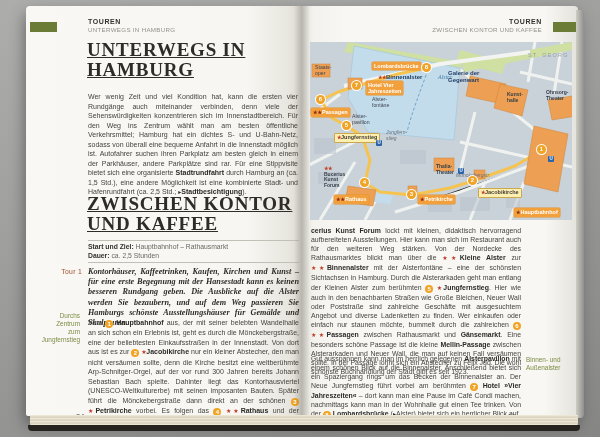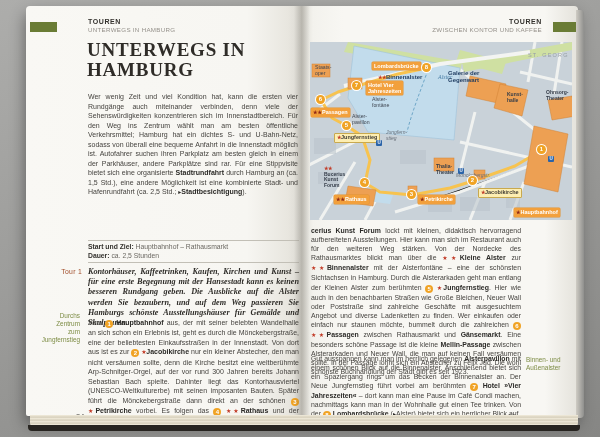--- a/index.html
+++ b/index.html
@@ -17,21 +17,21 @@
   #stack{position:absolute;left:4px;top:409px;width:548px;height:11px;border-radius:0 0 3px 3px;
          background:repeating-linear-gradient(to bottom,#ece6d5 0px,#ece6d5 1px,#d3ccb8 2px,#e4ddca 3px);}
   #cover-edge{position:absolute;left:2px;top:419px;width:552px;height:6px;background:#272420;border-radius:0 0 4px 4px;}
   #page-curl{position:absolute;left:550px;top:4px;width:8px;height:408px;
          background:linear-gradient(to right,#cfccc4,#8f8f8d);border-radius:0 4px 4px 0;}
 
   .tab{position:absolute;width:27px;height:10px;}
   .kicker{font-size:7px;font-weight:bold;color:#34322e;letter-spacing:.6px;}
   .kicker-sub{font-size:6.2px;color:#94908a;letter-spacing:.3px;margin-top:1px;}
   .serif-title{font-family:"Liberation Serif",serif;font-weight:bold;font-size:19px;line-height:20px;
-               letter-spacing:.8px;color:#2f2c28;}
+               letter-spacing:.8px;color:#2f2c28;text-decoration:underline;}
   .body-txt{font-size:7px;line-height:9.5px;text-align:justify;color:#45433f;}
   .body-txt b{color:#2b2a27;}
   .m{display:inline-block;width:8px;height:8px;border-radius:50%;background:#f0a325;color:#fff;
      font-weight:bold;font-size:6px;line-height:8px;text-align:center;vertical-align:-1px;}
   .st{color:#c23b27;font-size:6px;letter-spacing:-.5px;font-style:normal;}
   .arr{font-size:6px;color:#2b2a27;}
   .rule{position:absolute;height:1px;background:#c2bfb6;width:211px;left:62px;}
   .info-line{font-size:6.8px;color:#6b6862;line-height:8.5px;}
   .info-line b{color:#33312d;}
   .tour-label{position:absolute;left:6px;width:50px;text-align:right;font-size:6.8px;
@@ -72,20 +72,21 @@
   <div id="pages">
 
     <div class="page left">
       <div class="tab" style="left:4px;top:16px;background:#6a7c35;"></div>
       <div style="position:absolute;left:62px;top:12px;">
         <div class="kicker">TOUREN</div>
         <div class="kicker-sub">UNTERWEGS IN HAMBURG</div>
       </div>
       <div class="serif-title" style="position:absolute;left:61px;top:34px;">UNTERWEGS IN<br>HAMBURG</div>
       <div class="body-txt" style="position:absolute;left:62px;top:86px;width:210px;">Wer wenig Zeit und viel Kondition hat, kann die ersten vier Rundgänge auch miteinander verbinden, denn viele der Sehenswürdigkeiten konzentrieren sich im Innenstadtbereich. Für den Weg ins Zentrum wählt man am besten öffentliche Verkehrsmittel; Hamburg hat ein dichtes S- und U-Bahn-Netz, sodass von überall eine bequeme Anfahrt in die Innenstadt möglich ist. Autofahrer suchen ihren Parkplatz am besten gleich in einem der Parkhäuser, andere Parkplätze sind rar. Für eine Stippvisite bietet sich eine organisierte <b>Stadtrundfahrt</b> durch Hamburg an (ca. 1,5 Std.), eine andere Möglichkeit ist eine kombinierte Stadt- und Hafenrundfahrt (ca. 2,5 Std.; <span class="arr">▸</span><b>Stadtbesichtigung</b>).</div>
+      <div class="serif-title" style="position:absolute;left:61px;top:188px;">ZWISCHEN KONTOR<br>UND KAFFEE</div>
       <div class="rule" style="top:234px;"></div>
       <div style="position:absolute;left:62px;top:237px;">
         <div class="info-line"><b>Start und Ziel:</b>
           <span>Hauptbahnhof – Rathausmarkt</span></div>
         <div class="info-line"><b>Dauer:</b>
           <span>ca. 2,5 Stunden</span></div>
       </div>
       <div class="rule" style="top:256px;"></div>
       <div class="tour-label" style="top:262px;">Tour 1</div>
       <div class="lead" style="position:absolute;left:62px;top:261px;width:211px;">Kontorhäuser, Kaffeetrinken, Kaufen, Kirchen und Kunst – für eine erste Begegnung mit der Hansestadt kann es keinen besseren Rundgang geben. Die Ausblicke auf die Alster werden Sie bezaubern, und auf dem Weg passieren Sie Hamburgs schönste Ausstellungshäuser für Gemälde und Skulpturen.</div>

